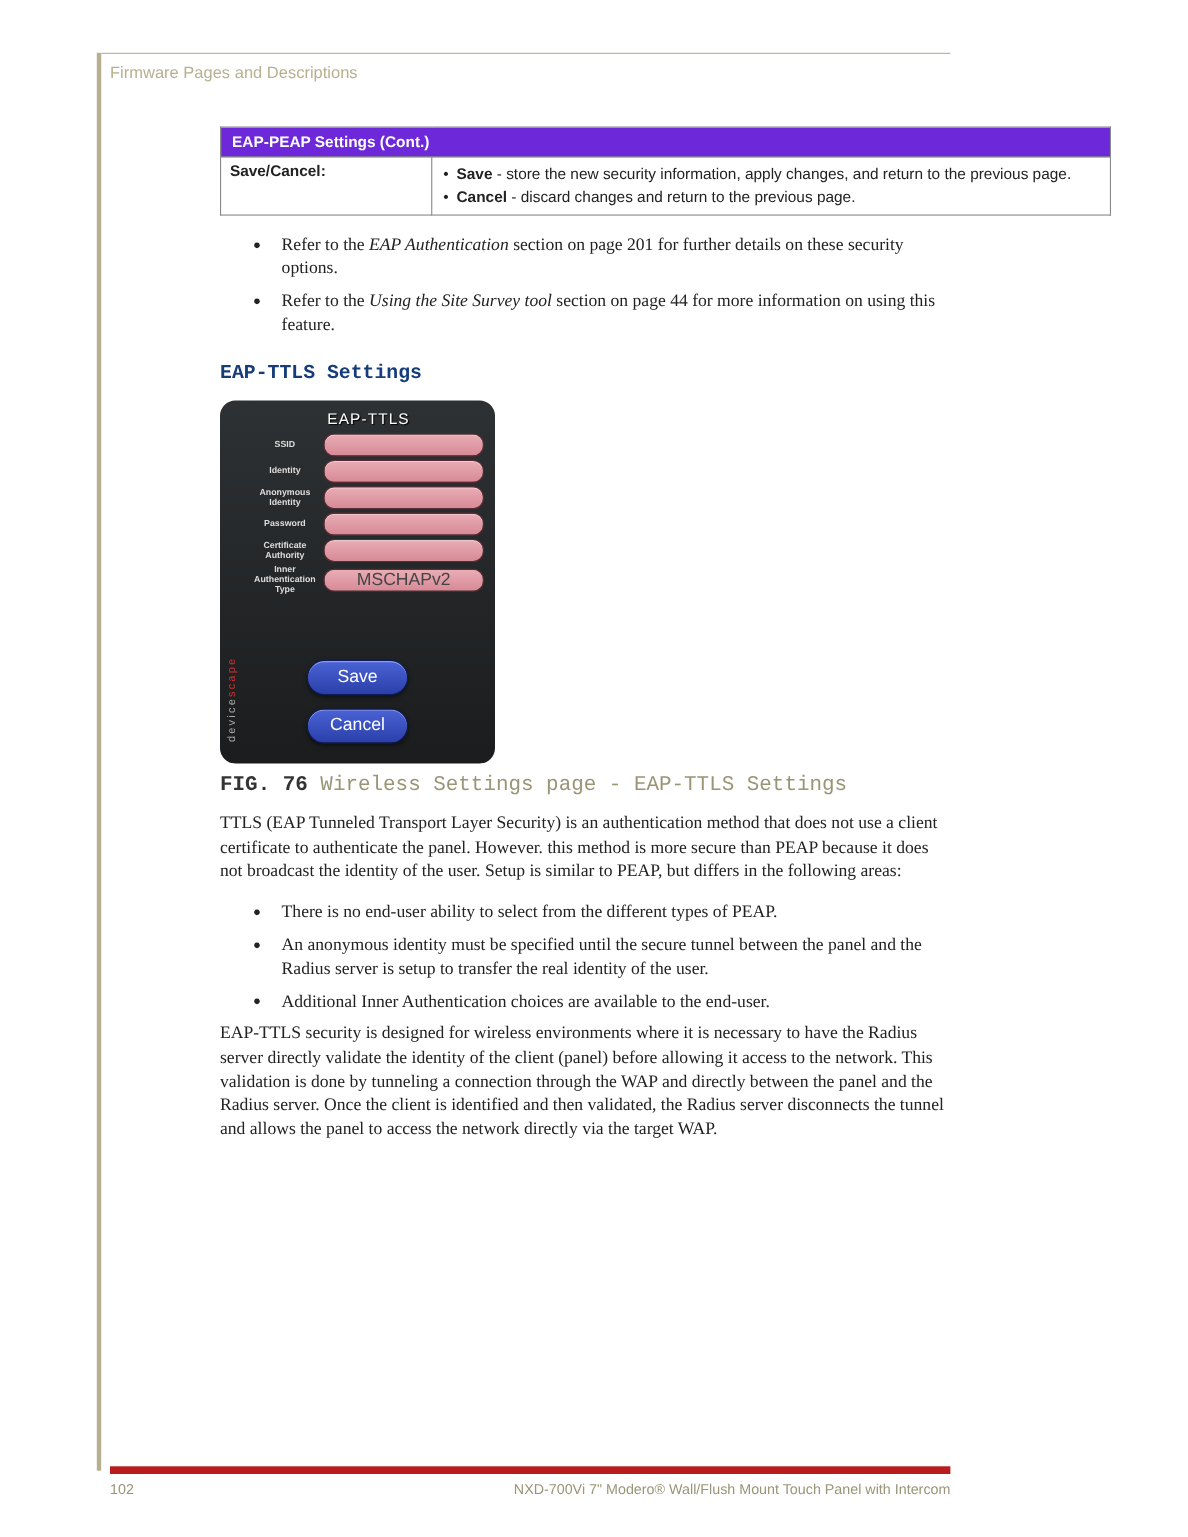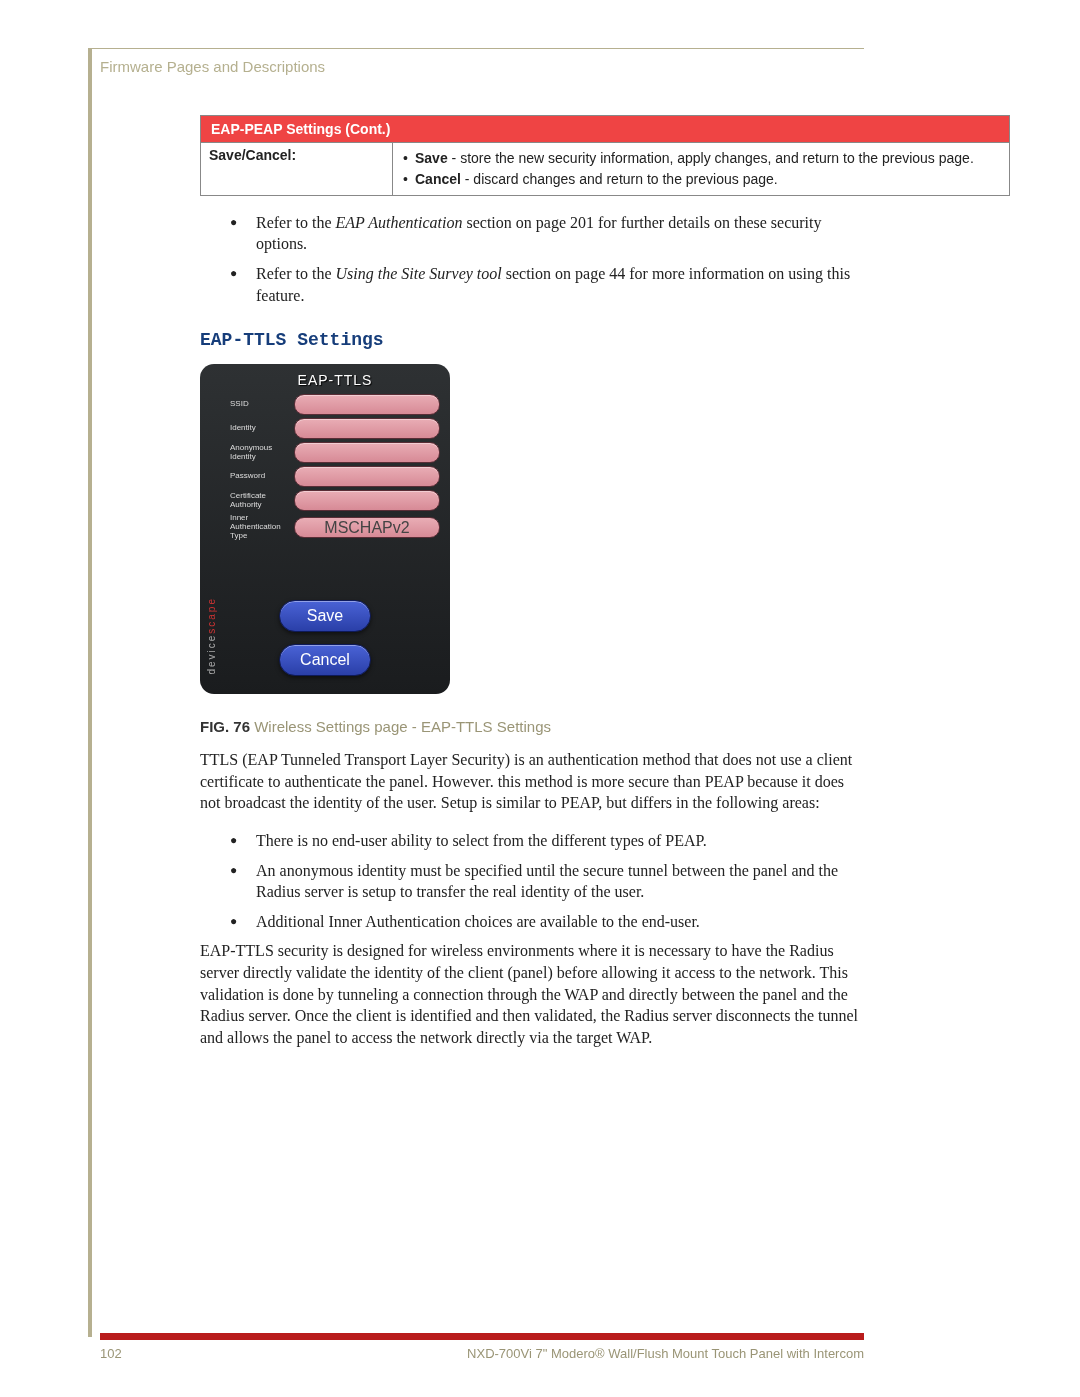--- a/index.html
+++ b/index.html
@@ -42,21 +42,21 @@
     margin-left: 100px;
     margin-right: 0;
   }
   table.settings {
     border-collapse: collapse;
     width: 810px;
     font-family: Arial, Helvetica, sans-serif;
     font-size: 14px;
   }
   table.settings th {
-    background: #ef4444;
+    background: #6d28d9;
     color: #fff;
     text-align: left;
     padding: 5px 10px;
     font-weight: bold;
     border: 1px solid #888;
   }
   table.settings td {
     border: 1px solid #888;
     vertical-align: top;
     padding: 4px 8px;
@@ -139,22 +139,23 @@
   .panel-row {
     display: flex;
     align-items: center;
     gap: 6px;
     margin: 3px 0;
   }
   .panel-label {
     width: 58px;
     color: #ddd;
     font-size: 8px;
-    text-align: left;
+    text-align: center;
     line-height: 1.1;
+    font-weight: bold;
   }
   .panel-field {
     flex: 1;
     height: 19px;
     border-radius: 10px;
     background: linear-gradient(#e9adb5, #d78a96);
     border: 1px solid #5a2d36;
     box-shadow: inset 0 1px 0 rgba(255,255,255,.4);
   }
   .panel-select {
@@ -195,24 +196,24 @@
     left: 6px;
     bottom: 20px;
     writing-mode: vertical-rl;
     transform: rotate(180deg);
     font-size: 10px;
     letter-spacing: 2px;
     color: #aaa;
   }
   .panel-side-text .red { color: #c33; }
   .fig-caption {
-    font-family: Liberation Sans, sans-serif;
-    font-size: 15px;
+    font-family: Liberation Mono, monospace;
+    font-size: 19px;
     color: #9a9576;
-    margin: 24px 0 14px 0;
+    margin: 8px 0 14px 0;
   }
   .fig-caption .fignum {
     color: #333;
     font-weight: bold;
   }
   .footer {
     position: absolute;
     bottom: 36px;
     left: 100px;
     right: 80px;

